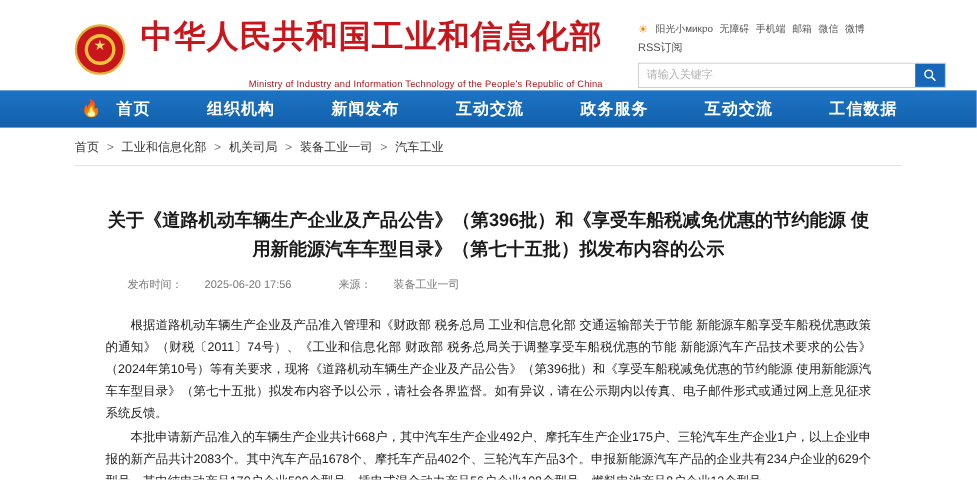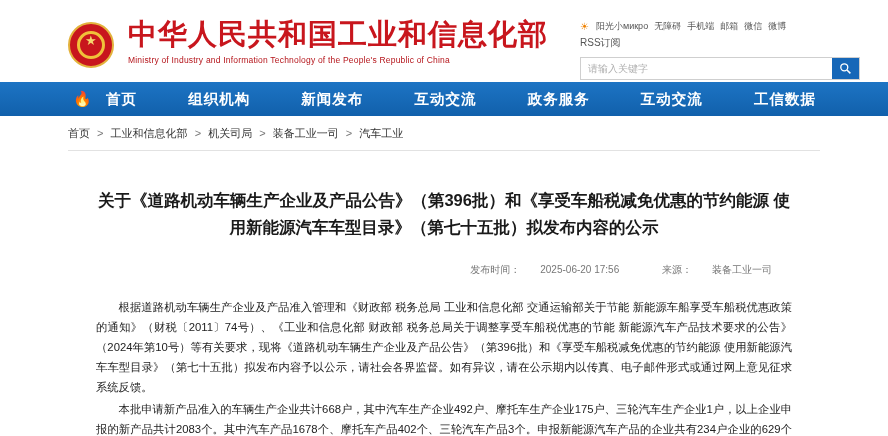--- a/index.html
+++ b/index.html
@@ -63,22 +63,23 @@
     font-size: 29px;
     line-height: 33px;
     font-weight: bold;
     letter-spacing: 1px;
     font-family: "Liberation Serif", serif;
   }
   .en-title {
     color: #b5151b;
     font-size: 8.5px;
     line-height: 12px;
-    margin-top: 3px;
+    margin-top: 19px;
     letter-spacing: .2px;
+    text-align: right;
   }
 
   
   .header-right {
     margin-left: auto;
     margin-right: 68px;
     margin-top: 10px;
     width: 240px;
   }
   .toplinks {
@@ -186,22 +187,22 @@
   .art-title {
     margin-top: 36px;
     text-align: center;
     font-size: 16.5px;
     font-weight: bold;
     color: #1a1a1a;
     line-height: 27px;
     font-family: "Liberation Sans", sans-serif;
   }
   .art-meta {
-    margin-top: 22px;
-    text-align: right;
+    margin-top: 11px;
+    text-align: left;
     font-size: 10px;
     color: #777;
   }
   .art-meta span { margin: 0 10px; }
   .art-body {
     margin-top: 20px;
     font-size: 11.3px;
     line-height: 20px;
     color: #222;
     text-align: justify;

